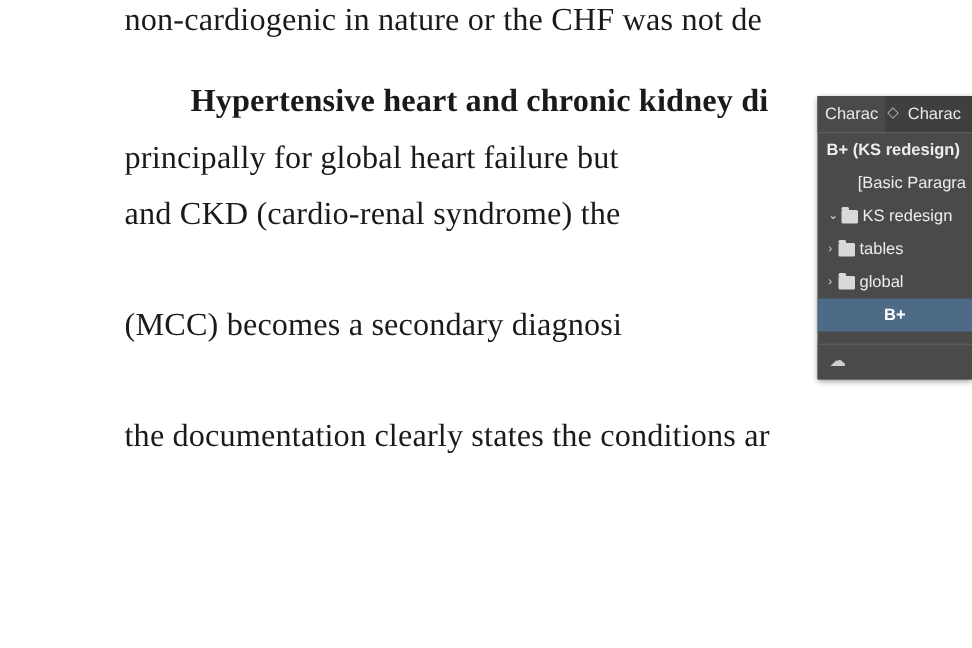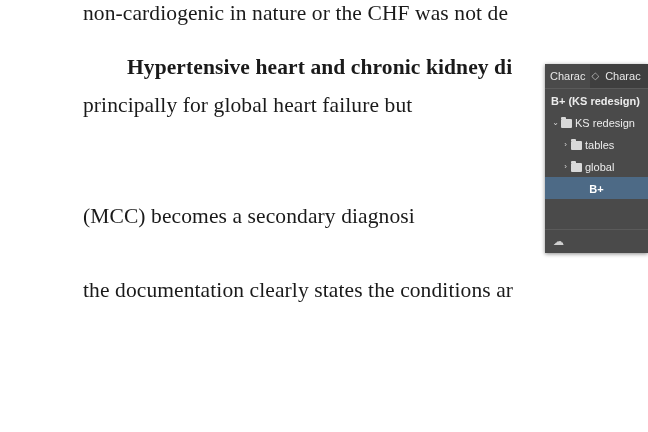--- a/index.html
+++ b/index.html
@@ -141,21 +141,21 @@
     top: -2px;
     width: 5px;
     height: 2px;
     background: #d9d9d9;
     border-radius: 1px 1px 0 0;
   }
 
   .row-label {
     vertical-align: middle;
   }
-  .row-level-2 { padding-left: 16px; }
+  .row-level-2 { padding-left: 4px; }
 
   #panel-footer {
     position: absolute;
     left: 0;
     bottom: 0;
     width: 103px;
     height: 23px;
     background: #4a4a4a;
     border-top: 1px solid #5a5a5a;
   }
@@ -171,32 +171,34 @@
     line-height: 10px;
   }
 </style>
 </head>
 <body>
 
 <div id="document">
     <div class="doc-line" style="top: 0px;">non-cardiogenic in nature or the CHF was not de</div>
     <div class="doc-line bold" style="top: 54px;">Hypertensive heart and chronic kidney di</div>
     <div class="doc-line" style="top: 92px;">principally for global heart failure but</div>
+    <div class="doc-line" style="top: 129px;">and CKD (cardio-renal syndrome) the</div>
     <div class="doc-line" style="top: 203px;">(MCC) becomes a secondary diagnosi</div>
     <div class="doc-line" style="top: 277px;">the documentation clearly states the conditions ar</div>
   </div>
 
 <div id="panel">
   <div id="panel-tabs">
     <span class="panel-tab active">Charac</span>
     <span class="tab-sep">◇</span>
     <span class="panel-tab">Charac</span>
   </div>
   <div id="panel-list">
       <div class="panel-row bold"><span class="row-label">B+ (KS redesign)</span></div>
+      <div class="panel-row indent-right"><span class="row-label">[Basic Paragra</span></div>
       <div class="panel-row"><span class="twisty">⌄</span><span class="folder-icon"></span><span class="row-label">KS redesign</span></div>
       <div class="panel-row row-level-2"><span class="twisty">›</span><span class="folder-icon"></span><span class="row-label">tables</span></div>
       <div class="panel-row row-level-2"><span class="twisty">›</span><span class="folder-icon"></span><span class="row-label">global</span></div>
       <div class="panel-row bold selected"><span class="row-label">B+</span></div>
     </div>
   <div id="panel-footer">
     <span class="footer-icon">☁</span>
   </div>
 </div>
 

